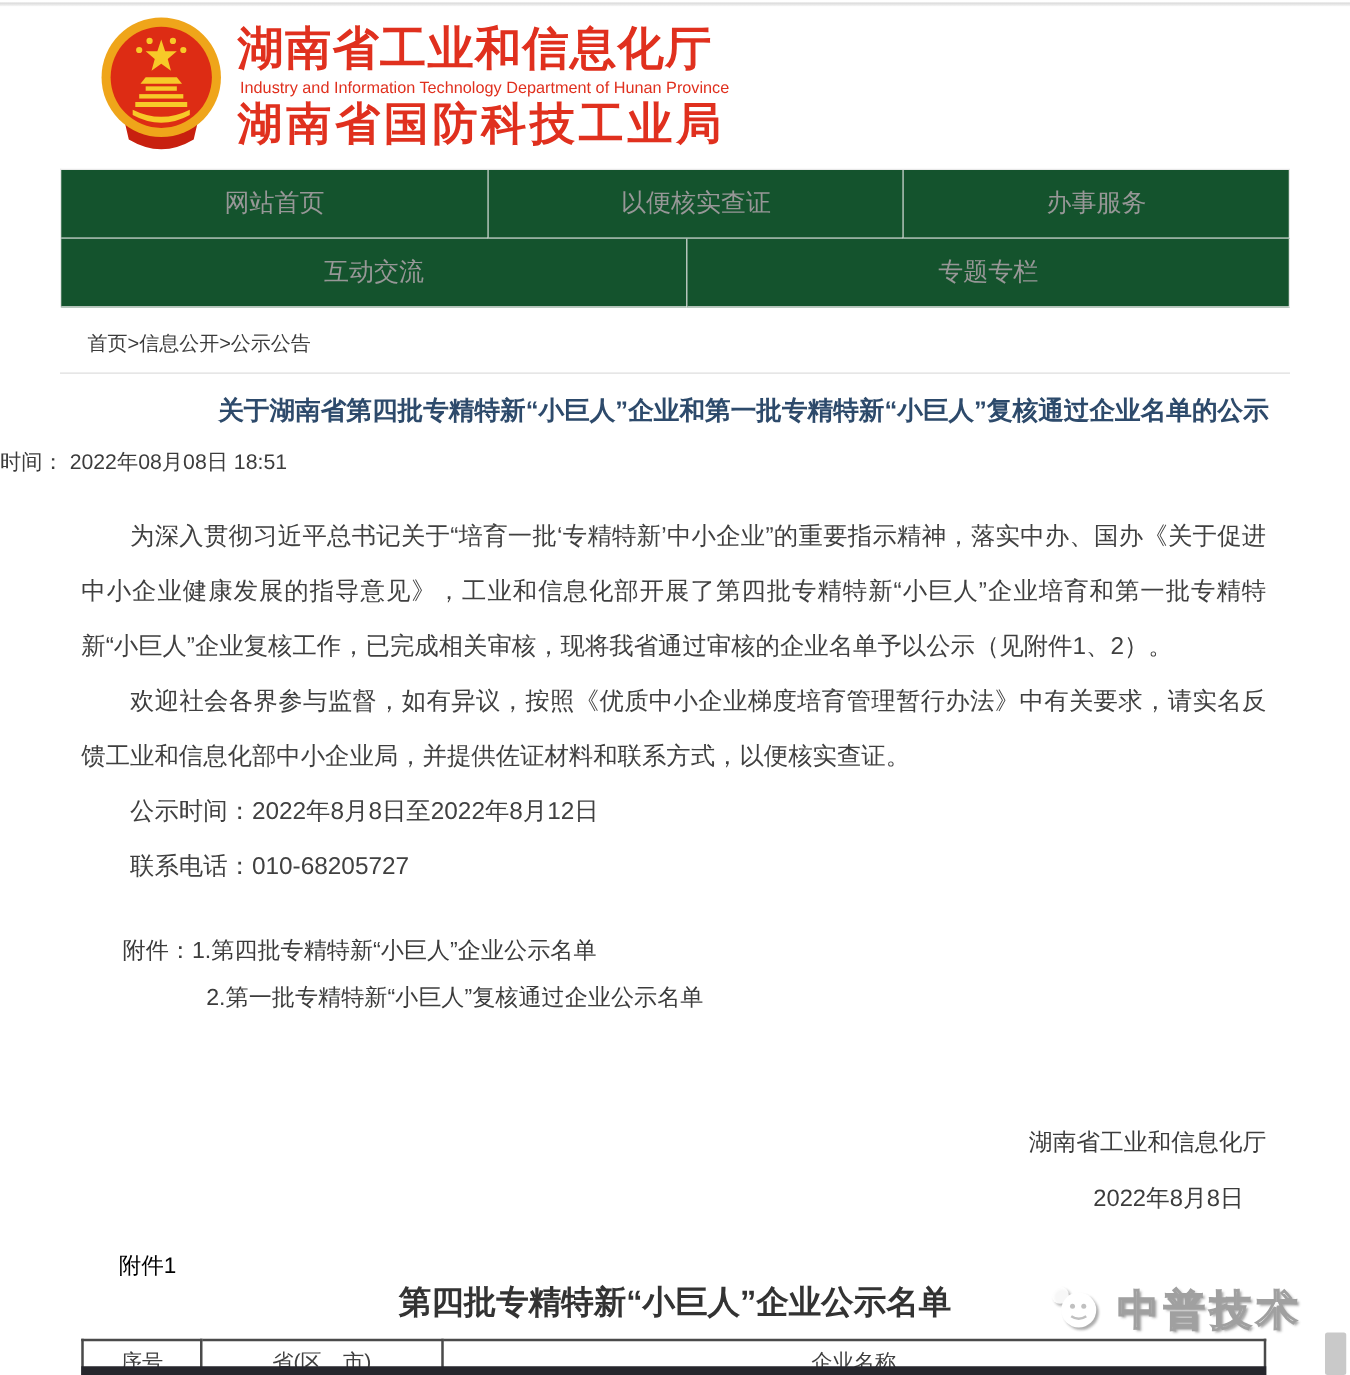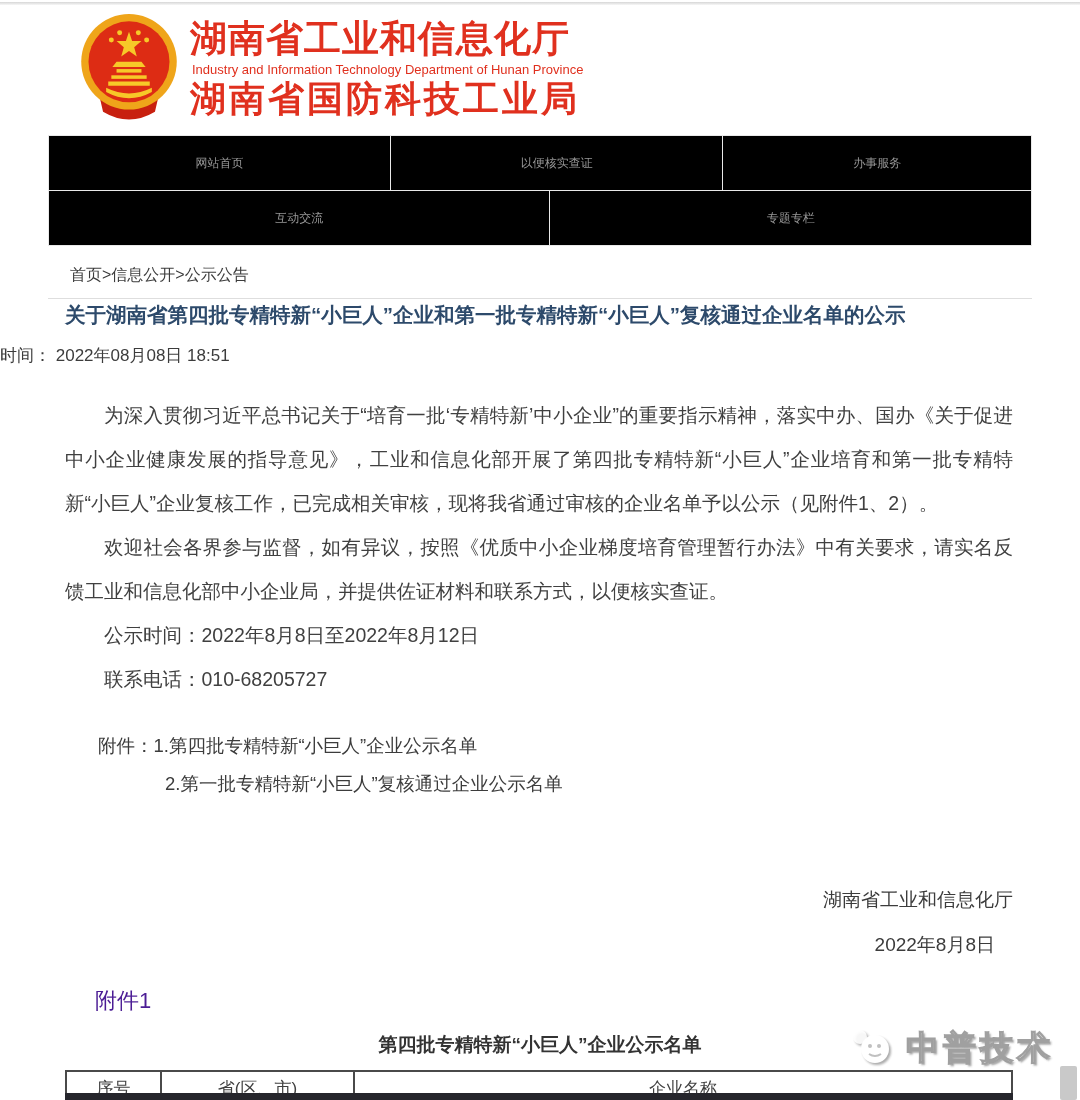--- a/index.html
+++ b/index.html
@@ -19,57 +19,57 @@
   .site-header{display:flex;align-items:flex-start;padding:8px 0 0 76px;height:122px;}
   .emblem{width:106px;height:108px;flex:0 0 auto;}
   .org-block{margin-left:8px;padding-top:4px;}
   .org-line1{font-size:37px;font-weight:bold;color:var(--red);letter-spacing:1px;line-height:1.18;}
   .org-en{font-size:13px;color:var(--red);margin:1px 0 1px 2px;letter-spacing:0;}
   .org-line2{font-size:36px;font-weight:bold;color:var(--red);letter-spacing:3px;line-height:1.18;}
 
   
   .nav{margin:8px 48px 0;border-top:1px solid var(--navline);border-left:1px solid var(--navline);}
   .nav-row{display:flex;}
-  .nav-cell{height:55px;line-height:55px;text-align:center;color:#979797;font-size:12px;
+  .nav-cell{height:55px;line-height:55px;text-align:center;color:#979797;font-size:20px;
             border-right:1px solid var(--navline);border-bottom:1px solid var(--navline);
-            background:#000000;cursor:pointer;}
+            background:#14532d;cursor:pointer;}
   .w1{width:34.8%;} .w2{width:33.8%;} .w3{width:31.4%;}
   .h1{width:51%;} .h2{width:49%;}
 
   
   .breadcrumb{margin:10px 48px 0;padding:9px 0 12px 22px;font-size:16px;color:var(--ink);
               border-bottom:1px solid #dedede;cursor:pointer;}
 
   
-  .article-title{margin:2px 65px 0 65px;text-align:left;font-size:20.5px;font-weight:bold;color:var(--navy);line-height:1.35;}
+  .article-title{margin:16px 65px 0 65px;text-align:right;font-size:20.5px;font-weight:bold;color:var(--navy);line-height:1.35;}
   .article-time{margin-top:15px;text-align:left;font-size:17px;color:var(--ink);}
   .body-text{margin:26px 67px 0 65px;font-size:19.5px;color:var(--body);line-height:44px;text-align:justify;}
   .body-text p{text-indent:2em;}
   .info-line{text-indent:2em;}
 
   .attachments{margin:26px 67px 0 98px;font-size:18.5px;color:var(--ink);line-height:38px;}
   .att-line2{padding-left:67px;}
 
   .signature{margin-top:84px;padding-right:67px;text-align:right;font-size:19px;color:var(--ink);}
   .sig-date{margin-top:19px;padding-right:18px;padding-left:44px;}
 
-  .annex-label{margin:28px 0 0 95px;font-size:22px;color:#4c1d95;}
-  .table-title{margin-top:16px;text-align:center;font-size:19px;font-weight:bold;color:#333;}
+  .annex-label{margin:28px 0 0 95px;font-size:18px;color:#000000;}
+  .table-title{text-align:center;font-size:26px;font-weight:bold;color:#333;}
 
   
   table.annex{margin:12px 0 0 65px;width:948px;border-collapse:collapse;font-size:17px;color:#3f3f3f;
               border:2px solid #3d3d3d;}
   table.annex th,table.annex td{border:2px solid #4a4a4a;}
   table.annex th{height:36px;font-weight:normal;text-align:center;}
   .col-no{width:95px;} .col-prov{width:193px;}
 
   
   .bottom-bar{position:absolute;left:65px;bottom:0;width:948px;height:7px;background:#26262c;}
   .scroll-thumb{position:absolute;right:3px;top:1066px;width:17px;height:34px;background:#c9c9c9;border-radius:2px;}
-  .watermark{position:absolute;top:1026px;right:26px;display:flex;align-items:center;gap:10px;opacity:.95;pointer-events:none;}
+  .watermark{position:absolute;top:1026px;right:38px;display:flex;align-items:center;gap:10px;opacity:.95;pointer-events:none;}
   .wm-text{font-size:33px;font-weight:bold;letter-spacing:4px;color:rgba(255,255,255,.92);
            -webkit-text-stroke:1.2px #9b9b9b;text-shadow:2px 2px 2px rgba(110,110,110,.65);}
   .wm-logo{filter:drop-shadow(2px 2px 1px rgba(110,110,110,.6));}
 </style>
 </head>
 <body>
 
 <div class="page">
   <div class="top-hairline"></div>
 

